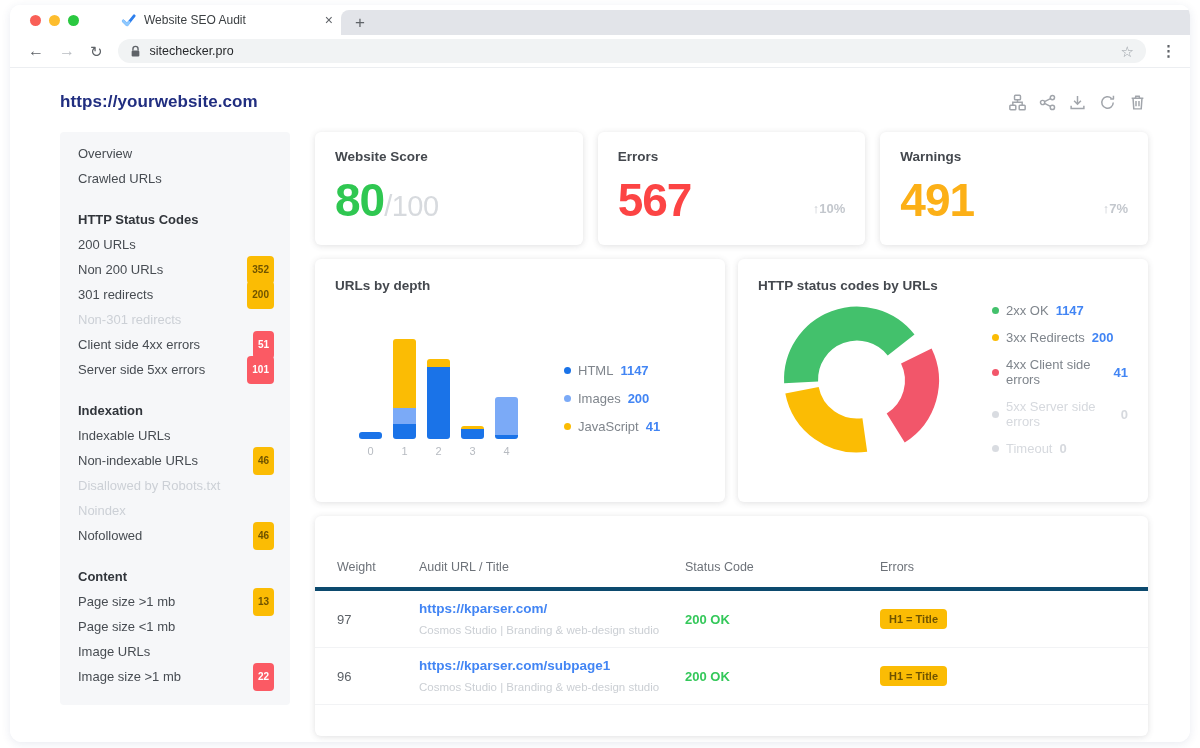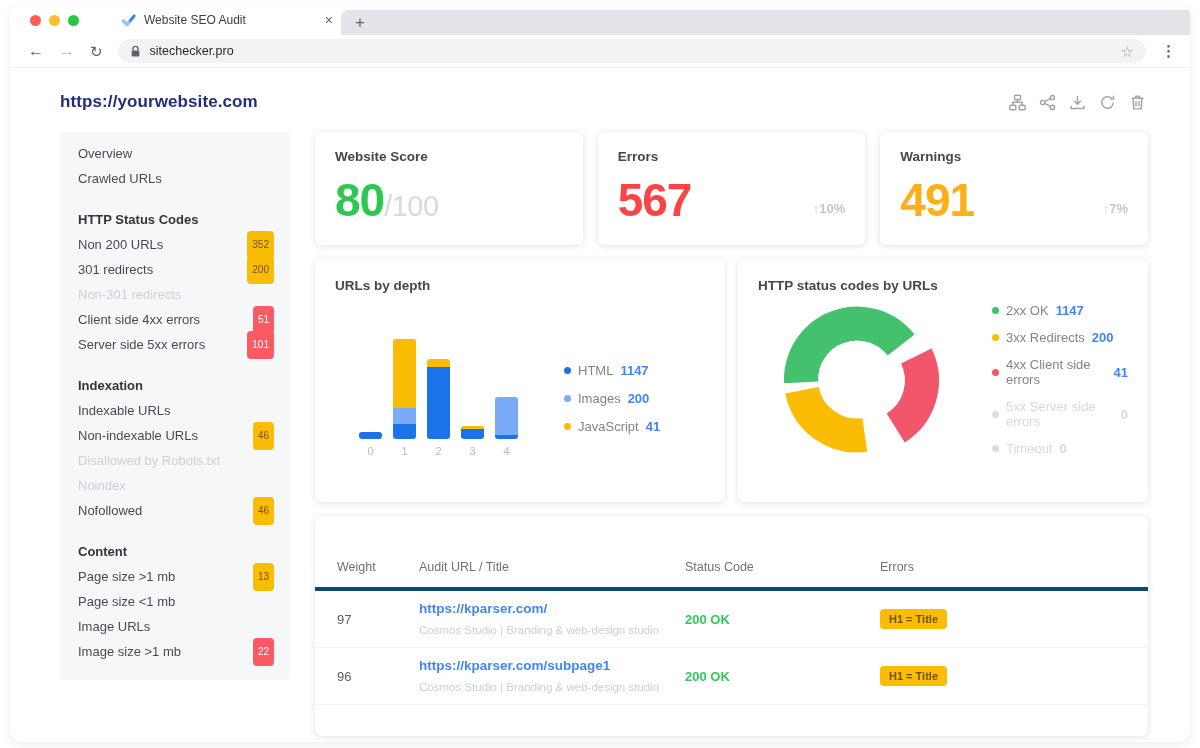--- a/index.html
+++ b/index.html
@@ -43,21 +43,21 @@
   
   .layout { display:flex; gap:25px; padding:20px 42px 0 50px; align-items:flex-start; }
 
   
   .sidebar { width:230px; flex-shrink:0; background:#f6f7f9; border-radius:4px; padding:9px 16px 16px 18px; }
   .srow { height:25px; display:flex; align-items:center; justify-content:space-between; }
   .slabel { font-size:13px; color:#474c52; }
   .shead { height:25px; margin-top:16px; display:flex; align-items:center;
            font-size:13px; font-weight:700; color:#31353b; }
   .srow[data-state="disabled"] .slabel { color:#ccd0d6; }
-  .badge { font-size:10px; font-weight:400; padding:8px 5px; border-radius:4px; line-height:1.2; }
+  .badge { font-size:10px; font-weight:700; padding:8px 5px; border-radius:4px; line-height:1.2; }
   .badge:empty { display:none; }
   .badge[data-variant="yellow"] { background:#fbbc04; color:#6f5300; }
   .badge[data-variant="red"] { background:#fb5a64; color:#fff; }
 
   
   .main { flex:1; min-width:0; display:flex; flex-direction:column; gap:14px; }
   .card { background:#fff; border-radius:6px; box-shadow:0 1px 6px rgba(60,64,67,.16); }
   .card-title { font-size:13.5px; font-weight:700; color:#44484e; }
 
   
@@ -187,20 +187,23 @@
 
         <div class="sidebar">
           <div class="srow">
               <span class="slabel">Overview</span>
             </div>
           <div class="srow">
               <span class="slabel">Crawled URLs</span>
             </div>
 
           <div class="shead">HTTP Status Codes</div>
+          <div class="srow">
+              <span class="slabel">200 URLs</span>
+            </div>
           <div class="srow">
               <span class="slabel">Non 200 URLs</span>
               <span class="badge" data-variant="yellow">352</span>
             </div>
           <div class="srow">
               <span class="slabel">301 redirects</span>
               <span class="badge" data-variant="yellow">200</span>
             </div>
           <div class="srow" data-state="disabled">
               <span class="slabel">Non-301 redirects</span>

